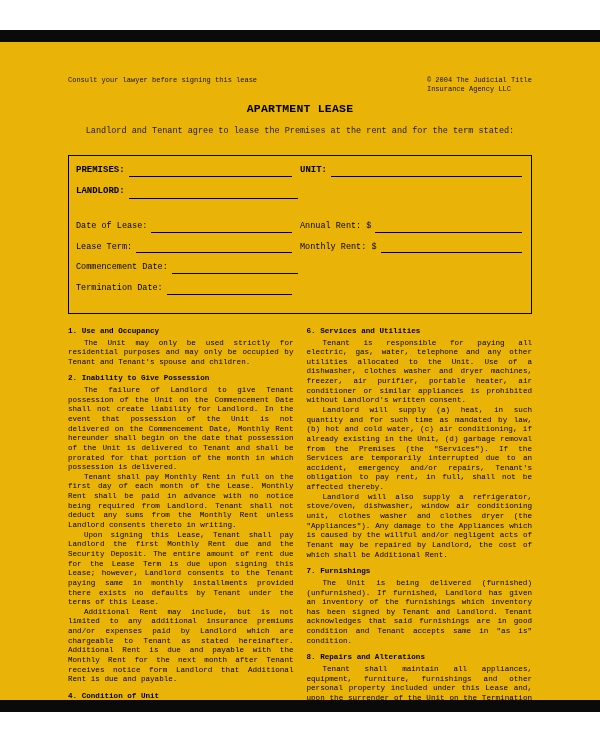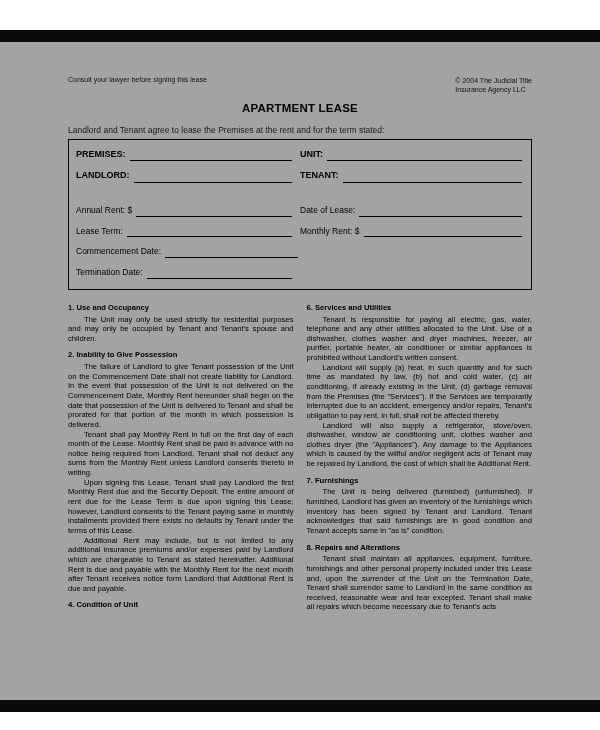--- a/index.html
+++ b/index.html
@@ -7,31 +7,31 @@
   body {
     width:600px; height:730px; position:relative; overflow:hidden;
     font-family:"Liberation Sans", sans-serif; color:#000;
   }
   .page-bar { position:absolute; left:0; width:600px; height:12px; background:#0a0a0a; }
   .page-bar.top { top:30px; }
   .page-bar.bottom { top:700px; }
 
   .page {
     position:absolute; top:42px; left:0; width:600px; height:658px;
-    background:#a3a3a3; padding:34px 68px 0 68px; overflow:hidden;
+    background:#eab308; padding:34px 68px 0 68px; overflow:hidden;font-family:Liberation Mono, monospace;
   }
 
   .page-header { display:flex; justify-content:space-between; align-items:flex-start; }
   .disclaimer { font-size:7px; color:#111; }
   .copyright { font-size:7px; color:#111; text-align:left; line-height:1.35; }
 
   .doc-title { text-align:center; font-weight:bold; font-size:11.5px; margin-top:7px; letter-spacing:.2px; }
-  .doc-subtitle { font-size:8.5px; margin-top:11px; color:#1a1a1a; }
+  .doc-subtitle { text-align:center; font-size:8.5px; margin-top:11px; color:#1a1a1a; }
 
-  .fields-box { border:1.5px solid #000; margin-top:4px; padding:8px 7px 2px 7px; }
+  .fields-box { border:1.5px solid #000; margin-top:19px; padding:8px 7px 10px 7px; }
   .frow { display:flex; margin-bottom:8px; }
   .fcell { width:50%; display:flex; align-items:flex-end; padding-right:8px; }
   .fcell:last-child { padding-right:2px;text-align:center; }
   .flabel { white-space:nowrap; font-size:8.5px; line-height:1.5; }
   .frow.bold-row .flabel { font-weight:bold; font-size:9px; }
   .blank { flex:1; border-bottom:1px solid #000; height:11px; margin-left:4px; min-width:30px; }
   .frow-gap { height:13px; }
 
   .body-cols { display:flex; gap:13px; margin-top:13px;justify-content:space-between; }
   .col { width:50%; font-size:7.6px; line-height:1.27; text-align:justify; }
@@ -66,35 +66,31 @@
       <div class="fcell">
         <span class="flabel">UNIT:</span>
         <span class="blank"></span>
       </div>
     </div>
     <div class="frow bold-row">
       <div class="fcell">
         <span class="flabel">LANDLORD:</span>
         <span class="blank"></span>
       </div>
-      <div class="fcell">
-        <span class="flabel">TENANT:</span>
-        <span class="blank"></span>
-      </div>
     </div>
 
     <div class="frow-gap"></div>
 
     <div class="frow">
       <div class="fcell">
-        <span class="flabel">Annual Rent: $</span>
+        <span class="flabel">Date of Lease:</span>
         <span class="blank"></span>
       </div>
       <div class="fcell">
-        <span class="flabel">Date of Lease:</span>
+        <span class="flabel">Annual Rent: $</span>
         <span class="blank"></span>
       </div>
     </div>
     <div class="frow">
       <div class="fcell">
         <span class="flabel">Lease Term:</span>
         <span class="blank"></span>
       </div>
       <div class="fcell">
         <span class="flabel">Monthly Rent: $</span>

